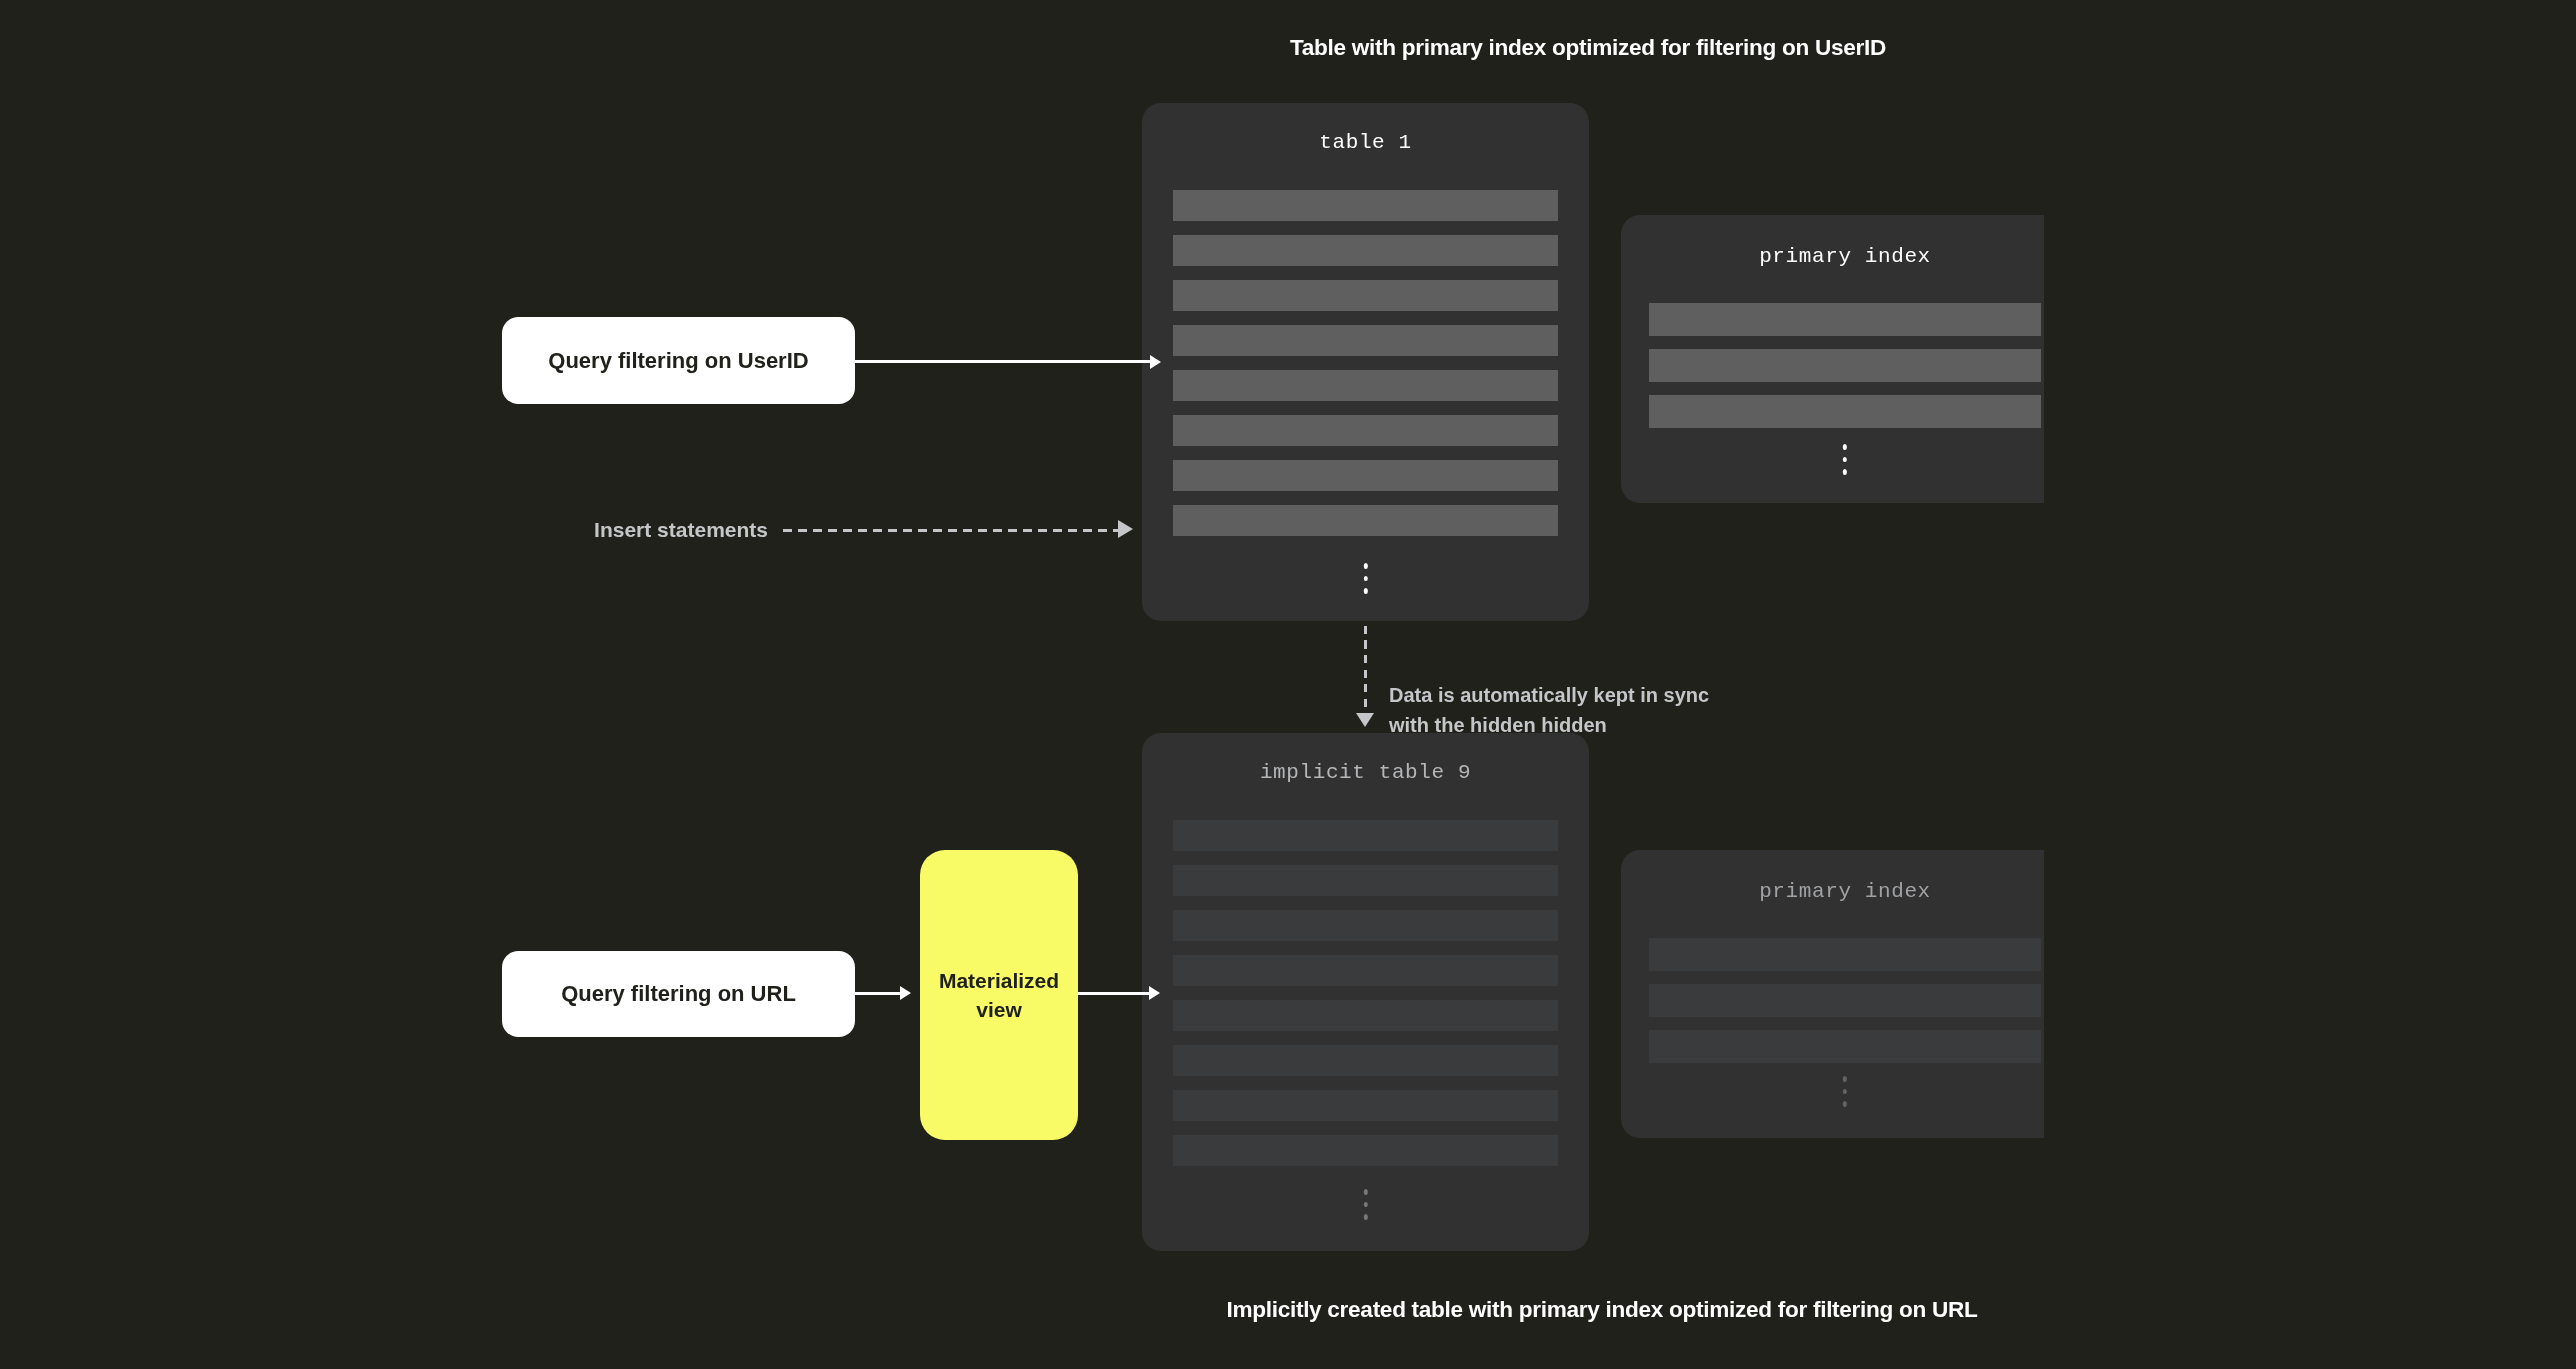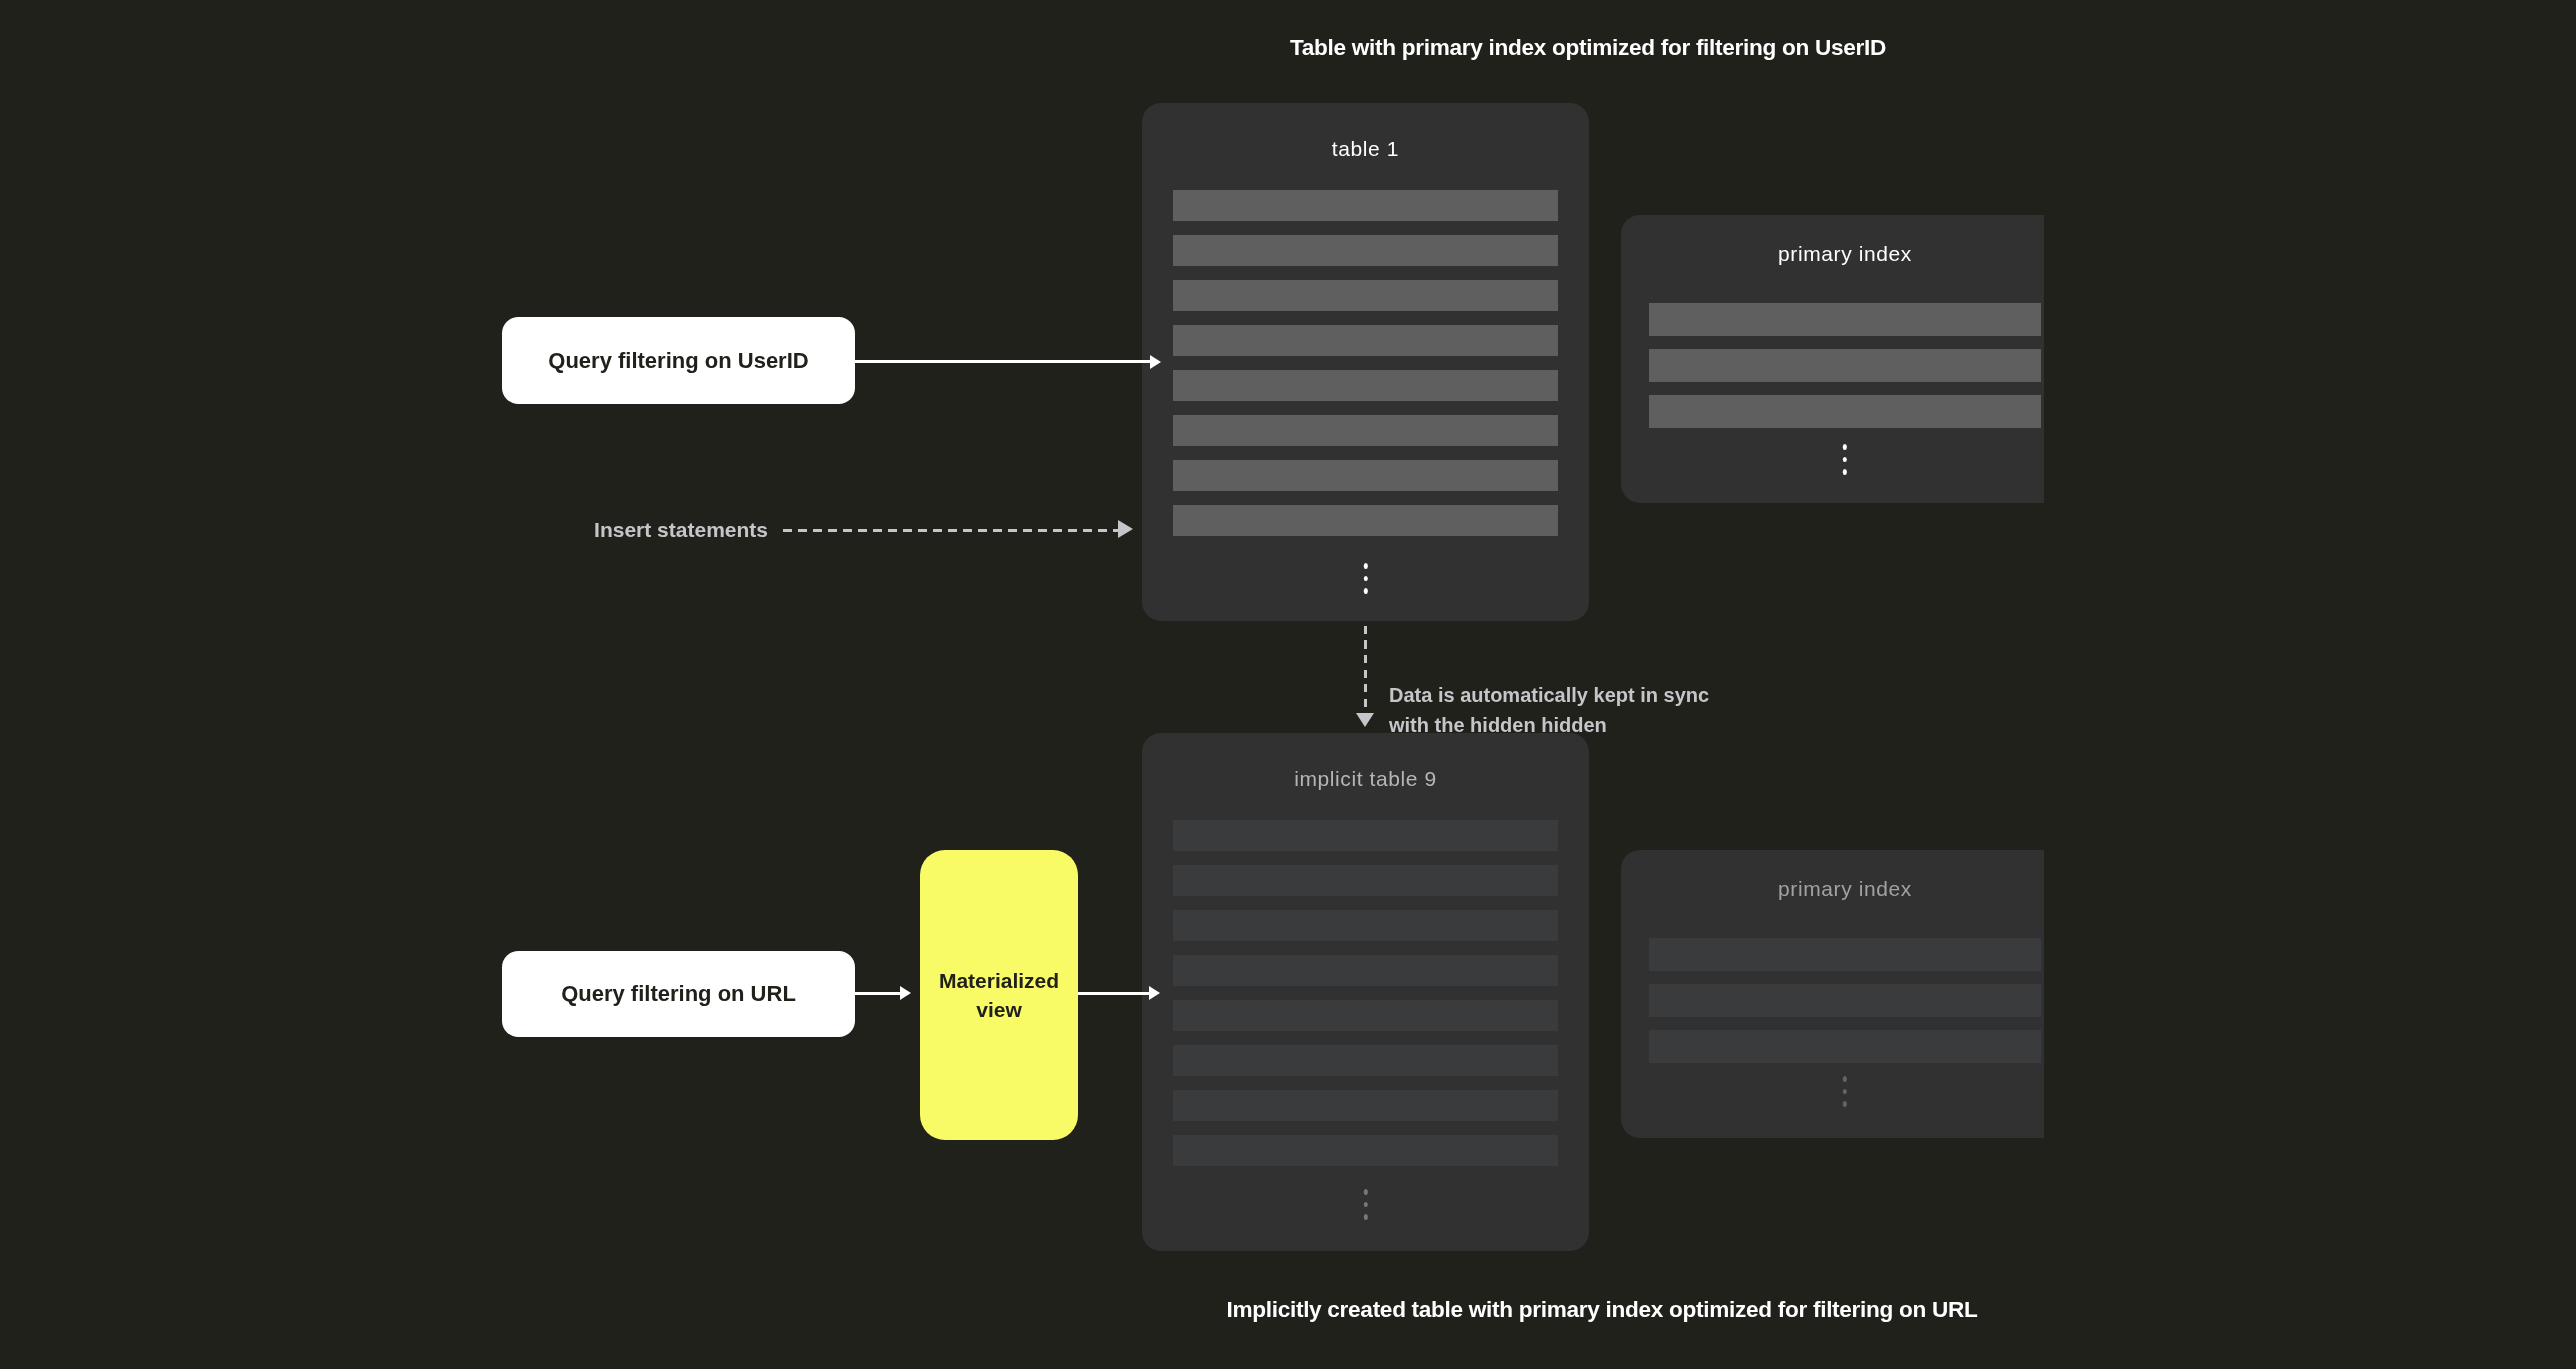--- a/index.html
+++ b/index.html
@@ -14,26 +14,26 @@
     overflow:hidden;font-family:"Liberation Sans",sans-serif}
 
   
   .caption{position:absolute;transform:translateX(-50%);white-space:nowrap;
     color:var(--white);font-size:22.6px;font-weight:bold;letter-spacing:-0.3px}
   .caption.top{left:1588px;top:35px}
   .caption.bottom{left:1602px;top:1297px}
 
   
   .panel{position:absolute;background:var(--panel);border-radius:19px}
-  .panel .panel-title{display:block;text-align:center;margin:6px;
-    font-family:Liberation Sans, sans-serif;font-weight:normal;font-size:21px;letter-spacing:0.6px}
+  .panel .panel-title{display:block;text-align:center;margin:0;
+    font-family:Liberation Mono, monospace;font-weight:normal;font-size:21px;letter-spacing:0.6px}
   .panel.table{left:1142px;width:447px;height:518px}
   .panel.table .panel-title{padding-top:28px}
   .panel.index{left:1621px;width:448px;height:288px}
-  .panel.index .panel-title{padding-top:21px}
+  .panel.index .panel-title{padding-top:30px}
   #table1{top:103px}   #table2{top:733px}
   #pindex-top{top:215px} #pindex-bottom{top:850px}
   #table1 .panel-title,#pindex-top .panel-title{color:var(--white)}
   #table2 .panel-title{color:var(--header-dim)}
   #pindex-bottom .panel-title{color:var(--header-dimmer)}
 
   
   .rows{position:absolute;display:flex;flex-direction:column}
   .table .rows{top:87px;left:31px;right:31px;gap:14px}
   .index .rows{top:88px;left:28px;right:28px;gap:13.2px}

